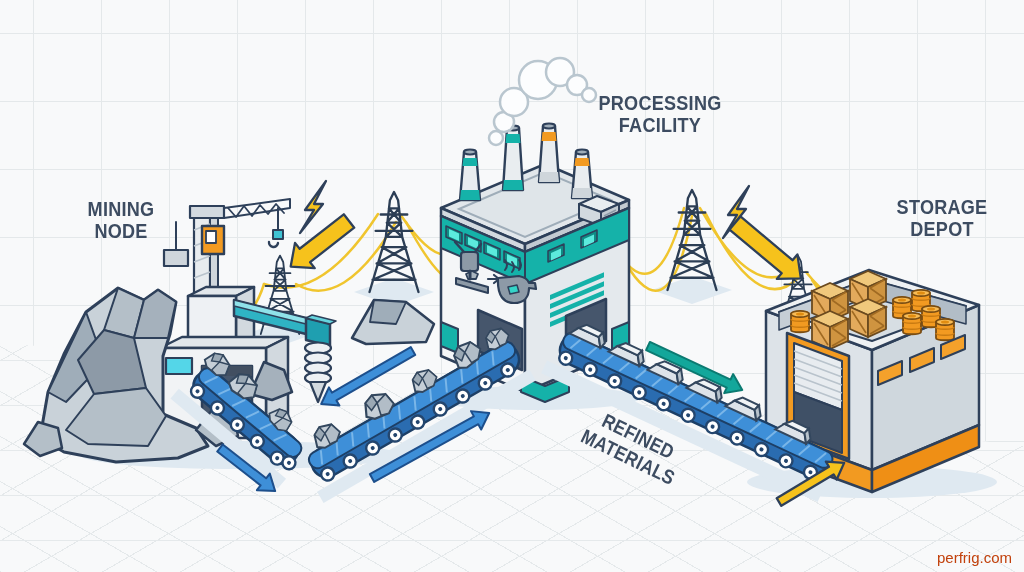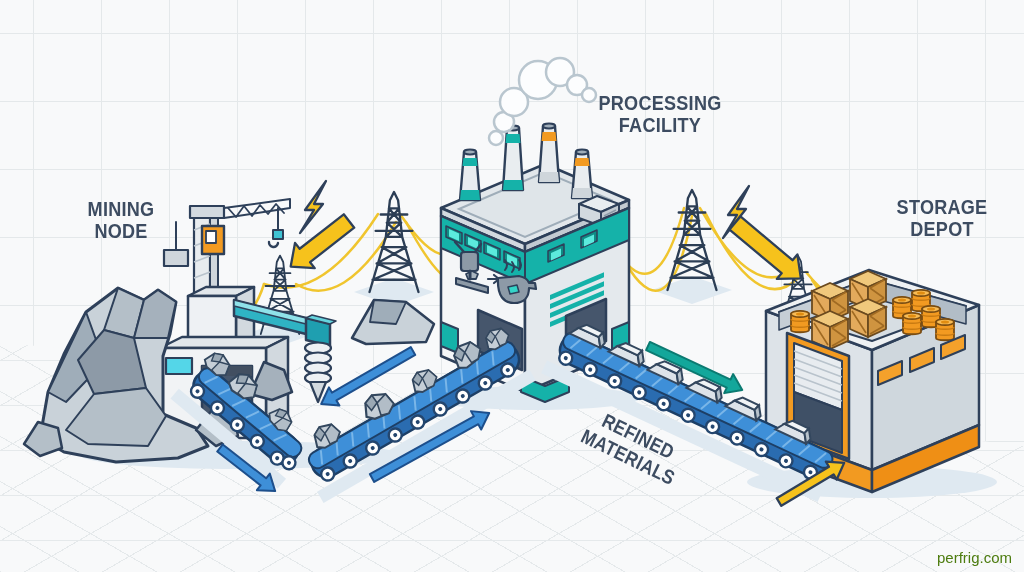--- a/index.html
+++ b/index.html
@@ -32,21 +32,21 @@
   .w2{fill:#e4e9ed;stroke:#2e405a;stroke-width:2.5;stroke-linejoin:round;}
   .w3{fill:#e2e7eb;stroke:#2e405a;stroke-width:2.5;stroke-linejoin:round;}
   .w4{fill:#d2d9df;stroke:#2e405a;stroke-width:2.5;stroke-linejoin:round;}
   .teal{fill:#15b2a9;stroke:#2e405a;stroke-width:2;stroke-linejoin:round;}
   .dk{fill:#46566c;stroke:#2e405a;stroke-width:2.5;stroke-linejoin:round;}
   .ink{stroke:#2e405a;stroke-linecap:round;stroke-linejoin:round;}
   .lbl{position:absolute;font-weight:700;font-size:21px;line-height:22px;
        color:#3d4c61;text-align:center;letter-spacing:.3px;transform:scaleX(.86);}
   .lbl span{display:block;}
   #lbl-refined{transform:rotate(26deg) scaleX(.86);font-size:20px;line-height:23px;}
-  .watermark{position:absolute;right:12px;bottom:6px;font-size:15px;color:#4d7c0f;}
+  .watermark{position:absolute;right:12px;bottom:6px;font-size:15px;color:#c2410c;}
 </style>
 </head>
 <body>
 
 <div id="stage">
   <div class="grid-square"></div>
   <div class="grid-iso"></div>
 
   <svg width="1024" height="572" viewBox="0 0 1024 572">
     <defs>

